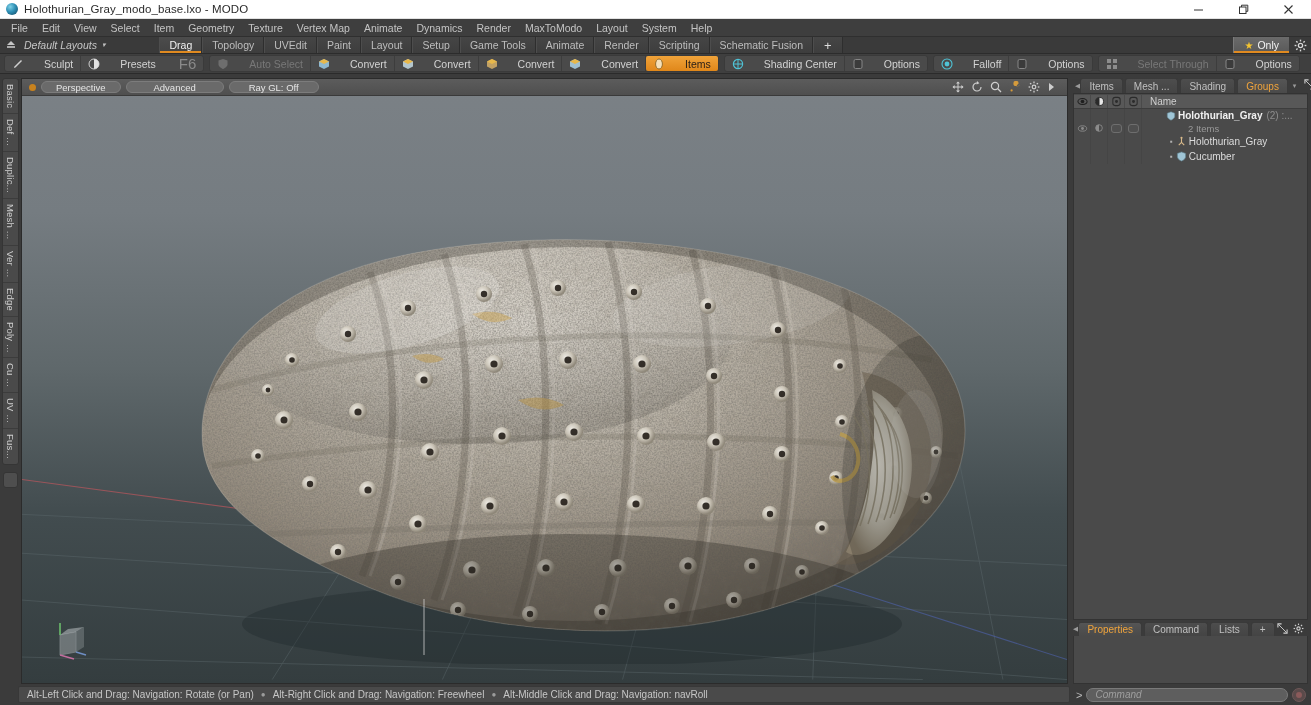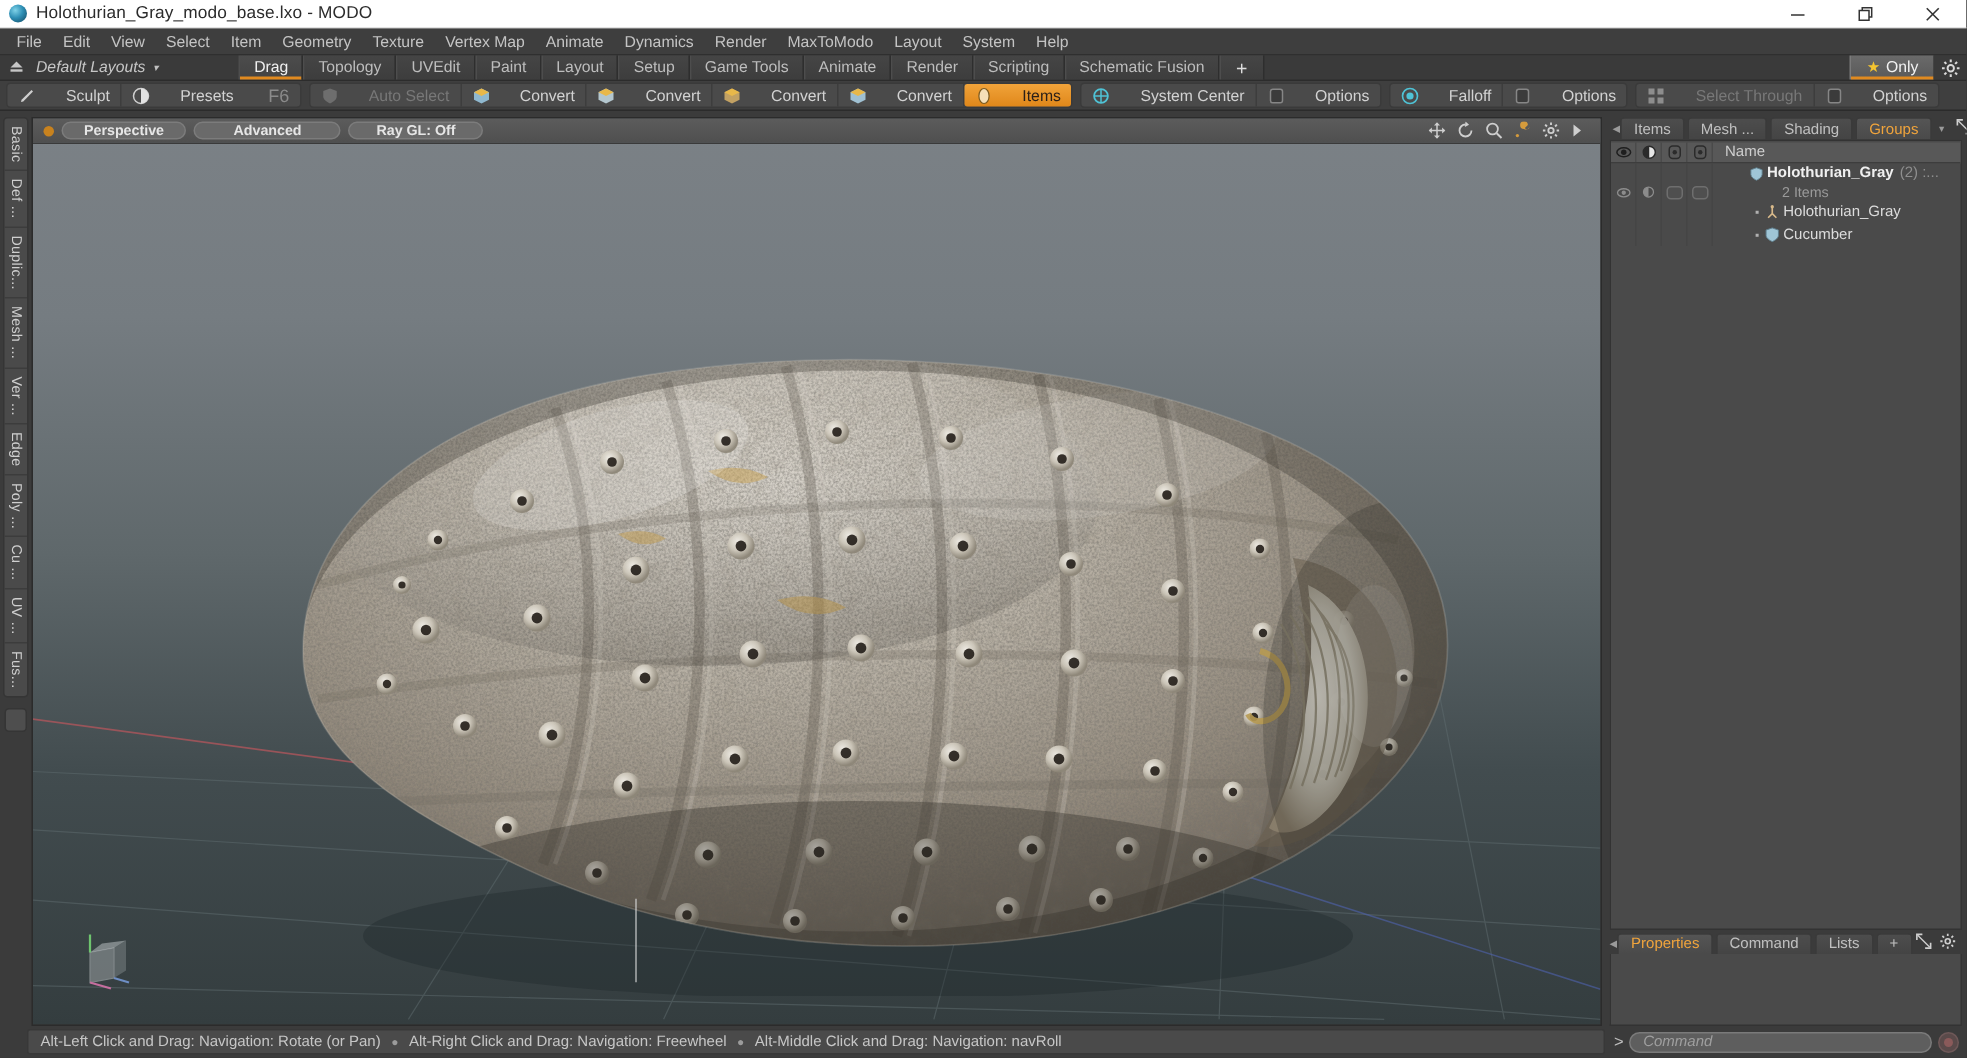--- a/index.html
+++ b/index.html
@@ -85,21 +85,21 @@
   .tb-group.first { margin-left:4px; }
   .tb-item {
     display:flex; align-items:center; gap:20px; padding: 0 7px; font-size:10.5px; color:#d2d2d2;
     border-right:1px solid #3d3d3d; white-space:nowrap;
   }
   .tb-item:last-child { border-right:none; }
   .tb-item.dis { color:#787878; }
   .tb-item.sel {
     background: linear-gradient(#f0a33a,#e0871a); color:#2b2018; border-radius:2px;
   }
-  .tb-item .key { color:#8a8a8a; font-size:12px; margin-left:3px; }
+  .tb-item .key { color:#8a8a8a; font-size:15px; margin-left:3px; }
   .ico { width:12px; height:12px; display:inline-block; flex:0 0 12px; }
 
   
   .mainrow { flex: 1 1 auto; display:flex; align-items:stretch; min-height:0; background:#3b3b3b; }
 
   
   .leftstrip { width: 21px; flex:0 0 21px; background:#3b3b3b; padding-top:4px; display:flex; flex-direction:column; align-items:center; }
   .vtab-wrap { background:#4a4a4a; border:1px solid #353535; border-radius:3px; width:17px; display:flex; flex-direction:column; }
   .vtab {
     writing-mode: vertical-rl; text-orientation: mixed;
@@ -123,21 +123,21 @@
   .vp-header {
     position:absolute; left:0; top:0; right:0; height:17px; z-index:6;
     display:flex; align-items:center; padding:0 4px;
     background: linear-gradient(#5c5c5c,#4f4f4f);
     border-bottom:1px solid #3a3a3a;
   }
   .vp-dot { width:7px; height:7px; border-radius:50%; background:#c8821e; margin:0 5px 0 3px; flex:0 0 7px; }
   .vp-pill {
     padding: 0 14px; height:12px; line-height:12px; font-size:9.5px; color:#e6e6e6;
     background:#6a6a6a; border:1px solid #7c7c7c; border-radius:6px; margin-right:5px;
-    text-align:center; white-space:nowrap;font-weight:bold;
+    text-align:center; white-space:nowrap;
   }
   .vp-pill.w1 { min-width: 78px; }
   .vp-pill.w2 { min-width: 98px; }
   .vp-pill.w3 { min-width: 90px; }
   .vp-icons { margin-left:auto; display:flex; align-items:center; gap:7px; padding-right:4px; }
   .vp-icons .vi { width:12px; height:12px; opacity:.92; }
 
   
   .grid { position:absolute; inset:0; pointer-events:none; }
 
@@ -390,21 +390,21 @@
 
     <div class="tb-group">
       <div class="tb-item">
         <span class="ico">
           <svg width="12" height="12" viewBox="0 0 12 12">
               <circle cx="6" cy="6" r="4.6" fill="none" stroke="#4fc3d6" stroke-width="1.2"></circle>
               <line x1="1.4" y1="6" x2="10.6" y2="6" stroke="#4fc3d6" stroke-width="1"></line>
               <line x1="6" y1="1.4" x2="6" y2="10.6" stroke="#4fc3d6" stroke-width="1"></line>
             </svg>
         </span>
-        <span>System Center</span>
+        <span>Shading Center</span>
       </div>
       <div class="tb-item">
         <span class="ico">
           <svg width="12" height="12" viewBox="0 0 12 12">
               <rect x="2" y="1.5" width="8" height="9" rx="1.5" fill="#3b3b3b" stroke="#868686" stroke-width="1"></rect>
             </svg>
         </span>
         <span>Options</span>
       </div>
     </div>

